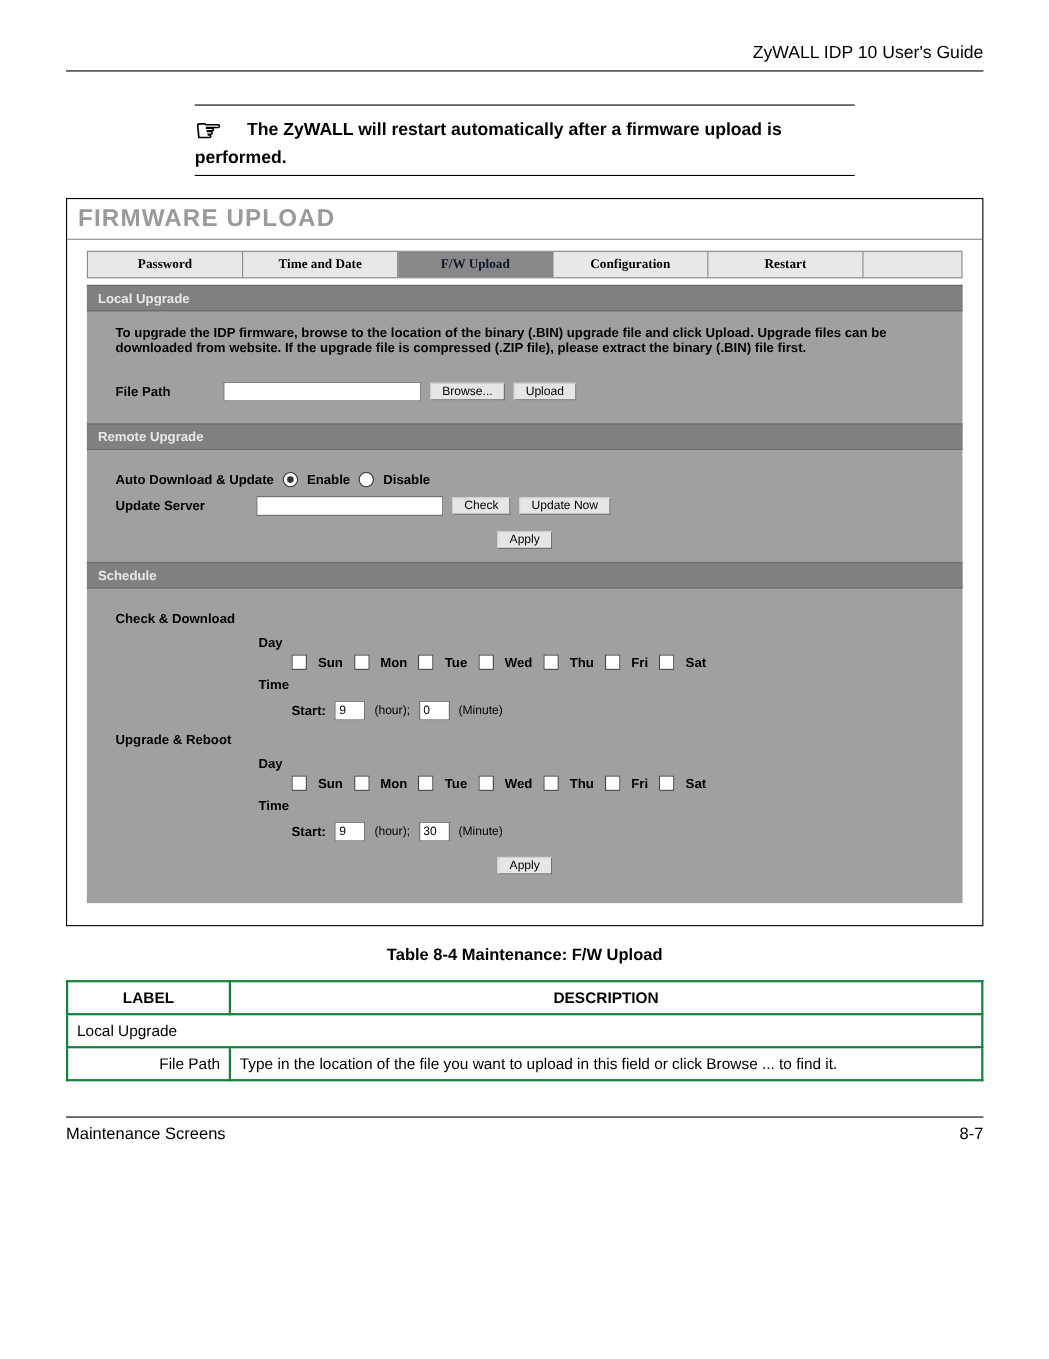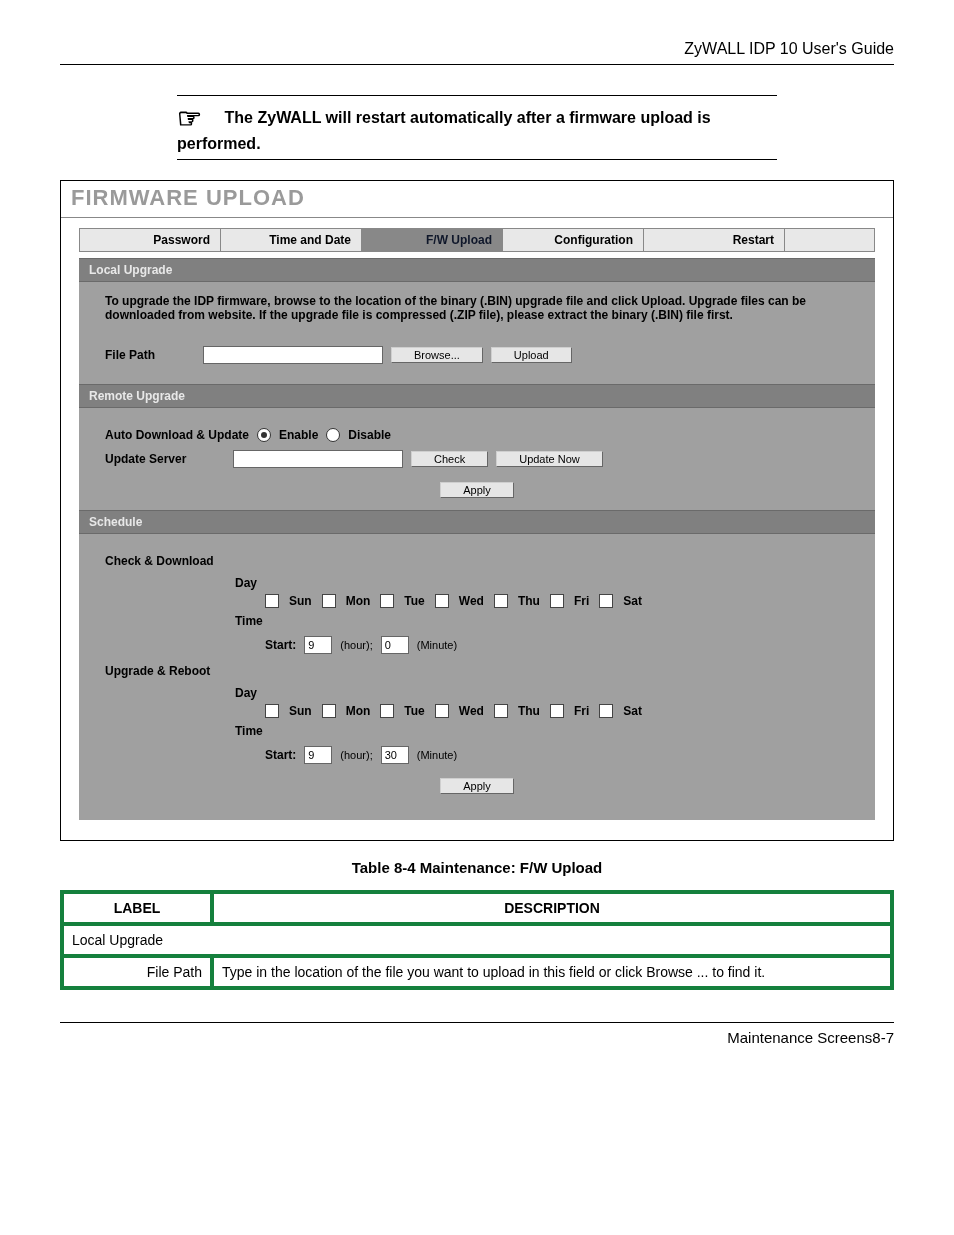--- a/index.html
+++ b/index.html
@@ -53,21 +53,21 @@
     font-size: 12px;
     font-weight: bold;
     color: #000;
   }
   .tab {
     padding: 4px 10px;
     border-right: 1px solid #888;
     flex: 0 0 auto;
     cursor: pointer;
   }
-  .tab.wide { flex: 0 0 120px; text-align: right; }
+  .tab.wide { flex: 0 0 120px; text-align: center; font-family: Liberation Serif, serif; }
   .tab.active { background: #888; color: #0f172a; }
 
   .panel {
     background: #a0a0a0;
     margin-top: 6px;
     padding-bottom: 14px;
   }
   .section-header {
     background: #808080;
     color: #e8e8e8;
@@ -91,21 +91,21 @@
     background: #fff;
     border: 1px solid #666;
     height: 18px;
     box-sizing: border-box;
     font-size: 11px;
     padding: 0 3px;
   }
   .btn {
     font-family: inherit;
     font-size: 11px;
-    padding: 1px 22px;
+    padding: 1px 10px;
     background: #e6e6e6;
     border: 1px solid #666;
     border-top-color: #cfcfcf;
     border-left-color: #cfcfcf;
     cursor: pointer;
   }
   .center { text-align: center; margin-top: 14px; }
   .sublabel { display:inline-block; min-width: 120px; font-weight: bold; }
   .indent { margin-left: 130px; }
   .days { display: flex; gap: 10px; flex-wrap: wrap; align-items: center; }
@@ -124,32 +124,32 @@
     font-weight: bold;
     font-size: 15px;
     margin: 14px 0;
   }
   table.spec {
     width: 100%;
     border-collapse: collapse;
     font-size: 14px;
   }
   table.spec th, table.spec td {
-    border: 4px solid #15803d;
+    border: 2px solid #15803d;
     padding: 6px 8px;
     vertical-align: top;
   }
   table.spec th.label-col { width: 130px; text-align: center; }
   table.spec th.desc-col { text-align: center; }
   .footer {
     margin-top: 32px;
     border-top: 1px solid #000;
     padding-top: 6px;
     display: flex;
-    justify-content: flex-end;
+    justify-content: space-between;
     font-size: 15px;
   }
 </style>
 </head>
 <body>
 
 <div class="page">
 
   <div class="header-line">ZyWALL IDP 10 User's Guide</div>
 

